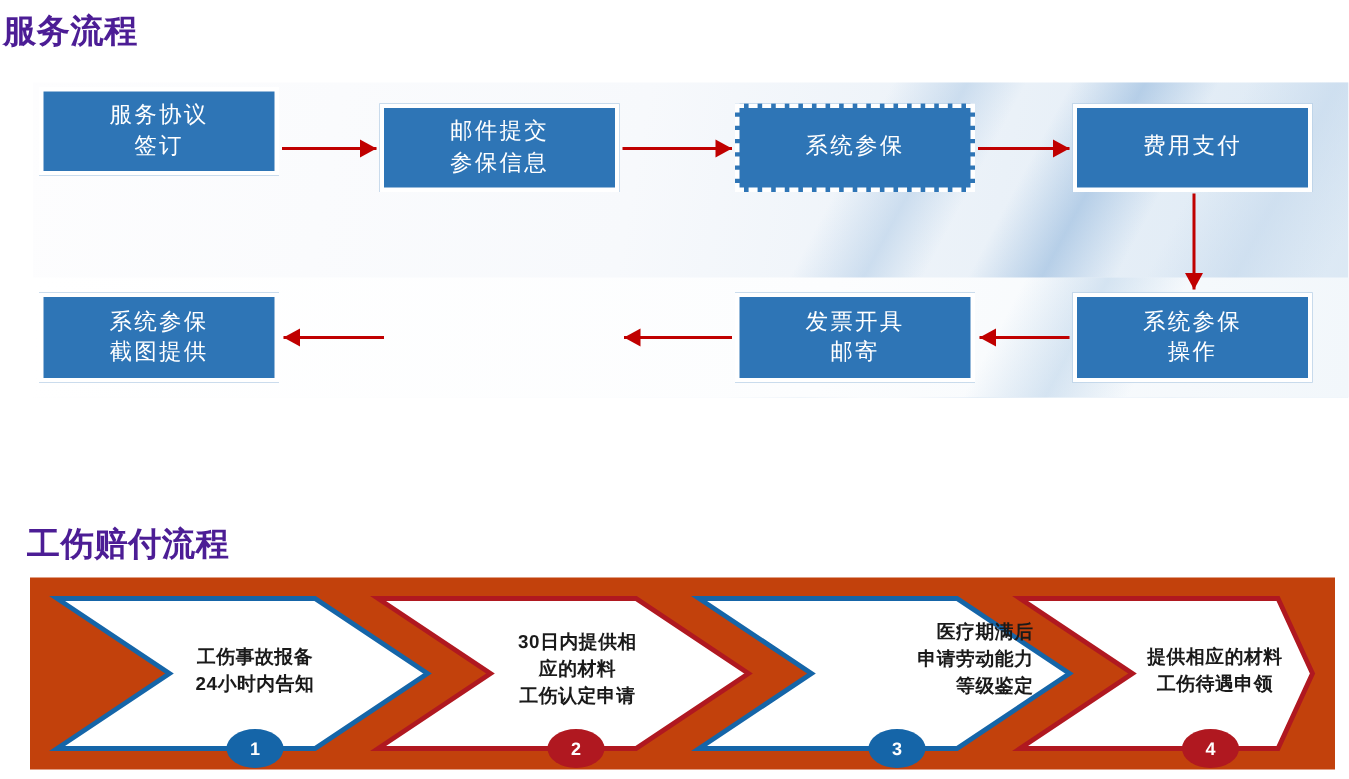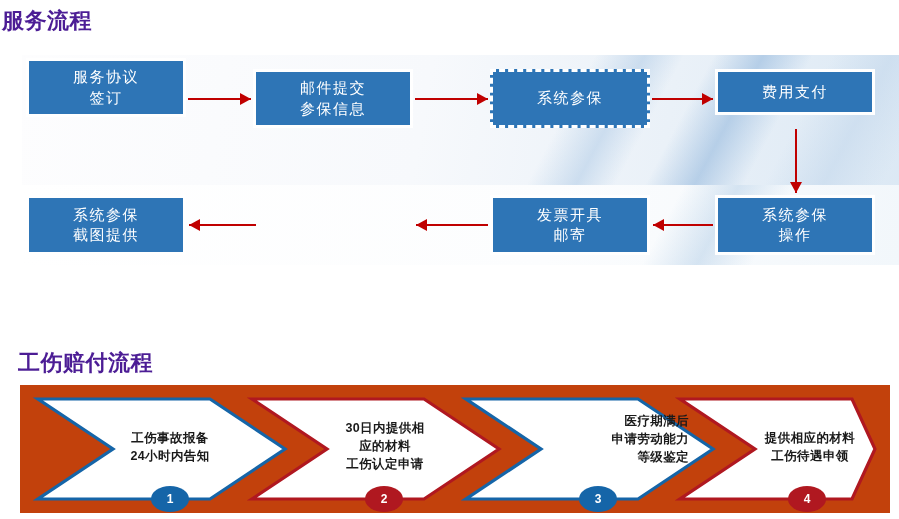--- a/index.html
+++ b/index.html
@@ -160,21 +160,21 @@
   <div class="flow-backdrop row2"></div>
 
   <div class="pbox" style="left:26px;  top:3px; width:160px; height:59px;">服务协议
 签订</div>
 
   <div class="pbox" style="left:253px; top:14px; width:160px; height:59px;font-family:Liberation Serif, serif;">邮件提交
 参保信息</div>
 
   <div class="pbox dashed" style="left:490px; top:14px; width:160px; height:59px;">系统参保</div>
 
-  <div class="pbox" style="left:715px; top:14px; width:160px; height:46px;">费用支付</div>
+  <div class="pbox" style="left:715px; top:14px; width:160px; height:59px;">费用支付</div>
 
   <div class="pbox" style="left:715px; top:140px; width:160px; height:60px;">系统参保
 操作</div>
 
   <div class="pbox" style="left:490px; top:140px; width:160px; height:60px;">发票开具
 邮寄</div>
 
 
   <div class="pbox" style="left:26px;  top:140px; width:160px; height:60px;">系统参保
 截图提供</div>

